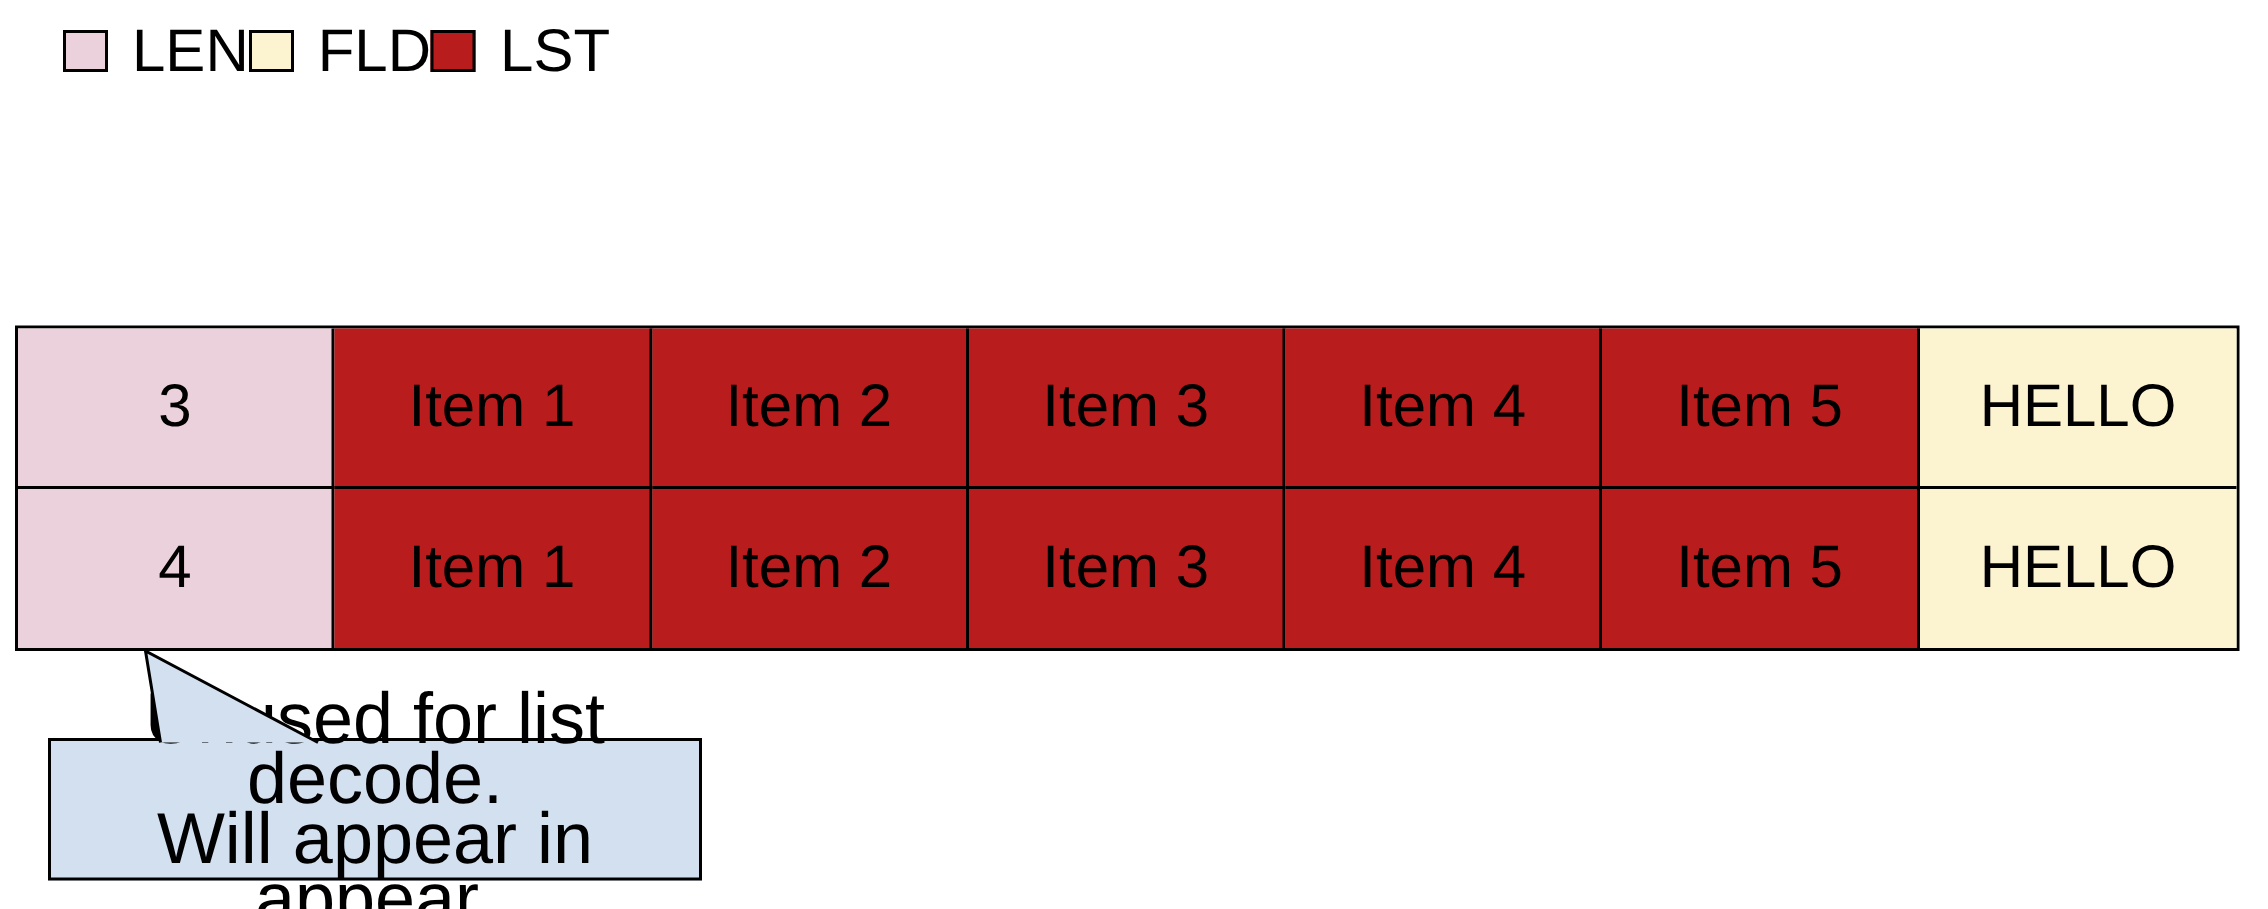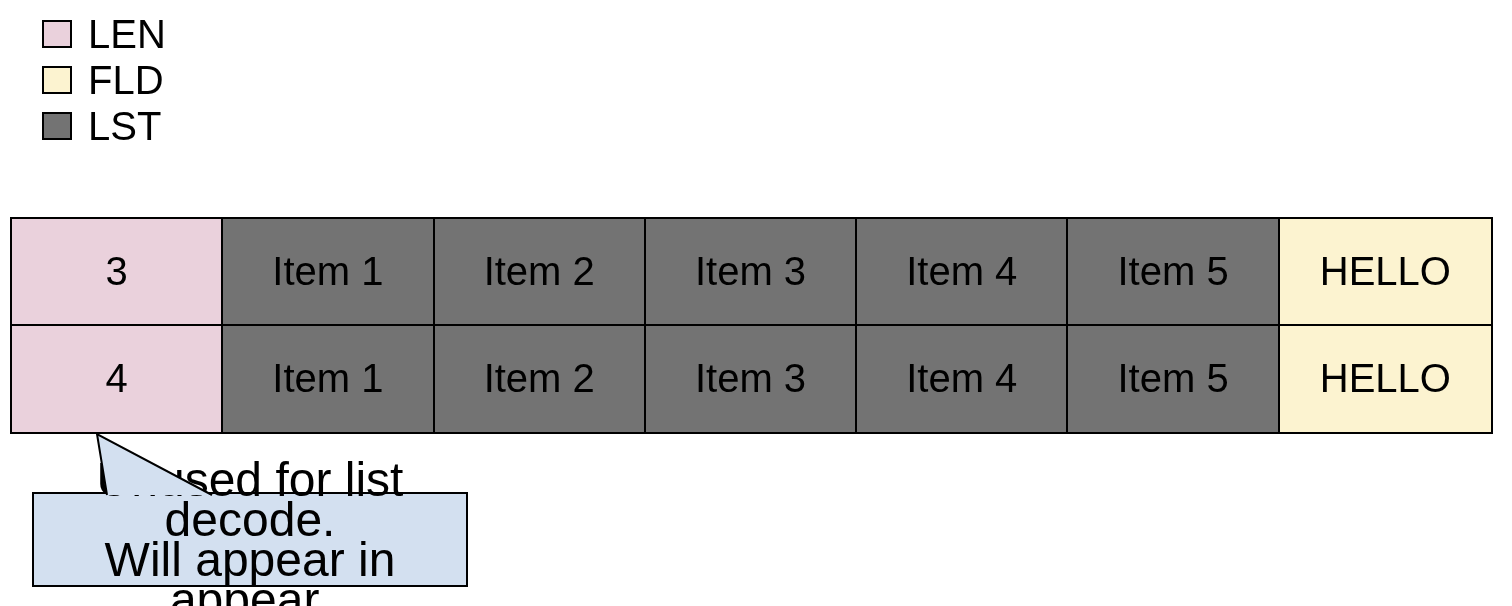--- a/index.html
+++ b/index.html
@@ -16,21 +16,21 @@
     background: #ffffff;
     overflow: hidden;
   }
 
   
   .legend {
     position: absolute;
     left: 42px;
     top: 11px;
     display: flex;
-    flex-direction: column;
+    flex-direction: row;
   }
   .legend-item {
     display: flex;
     align-items: center;
     height: 46px;
   }
   .swatch {
     width: 30px;
     height: 28px;
     box-sizing: border-box;
@@ -63,21 +63,21 @@
     display: flex;
     align-items: center;
     justify-content: center;
     font-size: 40px;
     white-space: nowrap;
   }
   .cell.last-col { border-right: none; text-align: right; }
   .cell.row-top  { border-bottom: 2px solid #000000; }
 
   .c-len { background: #EAD1DC; }
-  .c-lst { background: #737373; }
+  .c-lst { background: #b91c1c; }
   .c-fld { background: #FCF3D0; }
 
   
   .callout {
     position: absolute;
     left: 32px;
     top: 492px;
     width: 436px;
     height: 95px;
     box-sizing: border-box;

